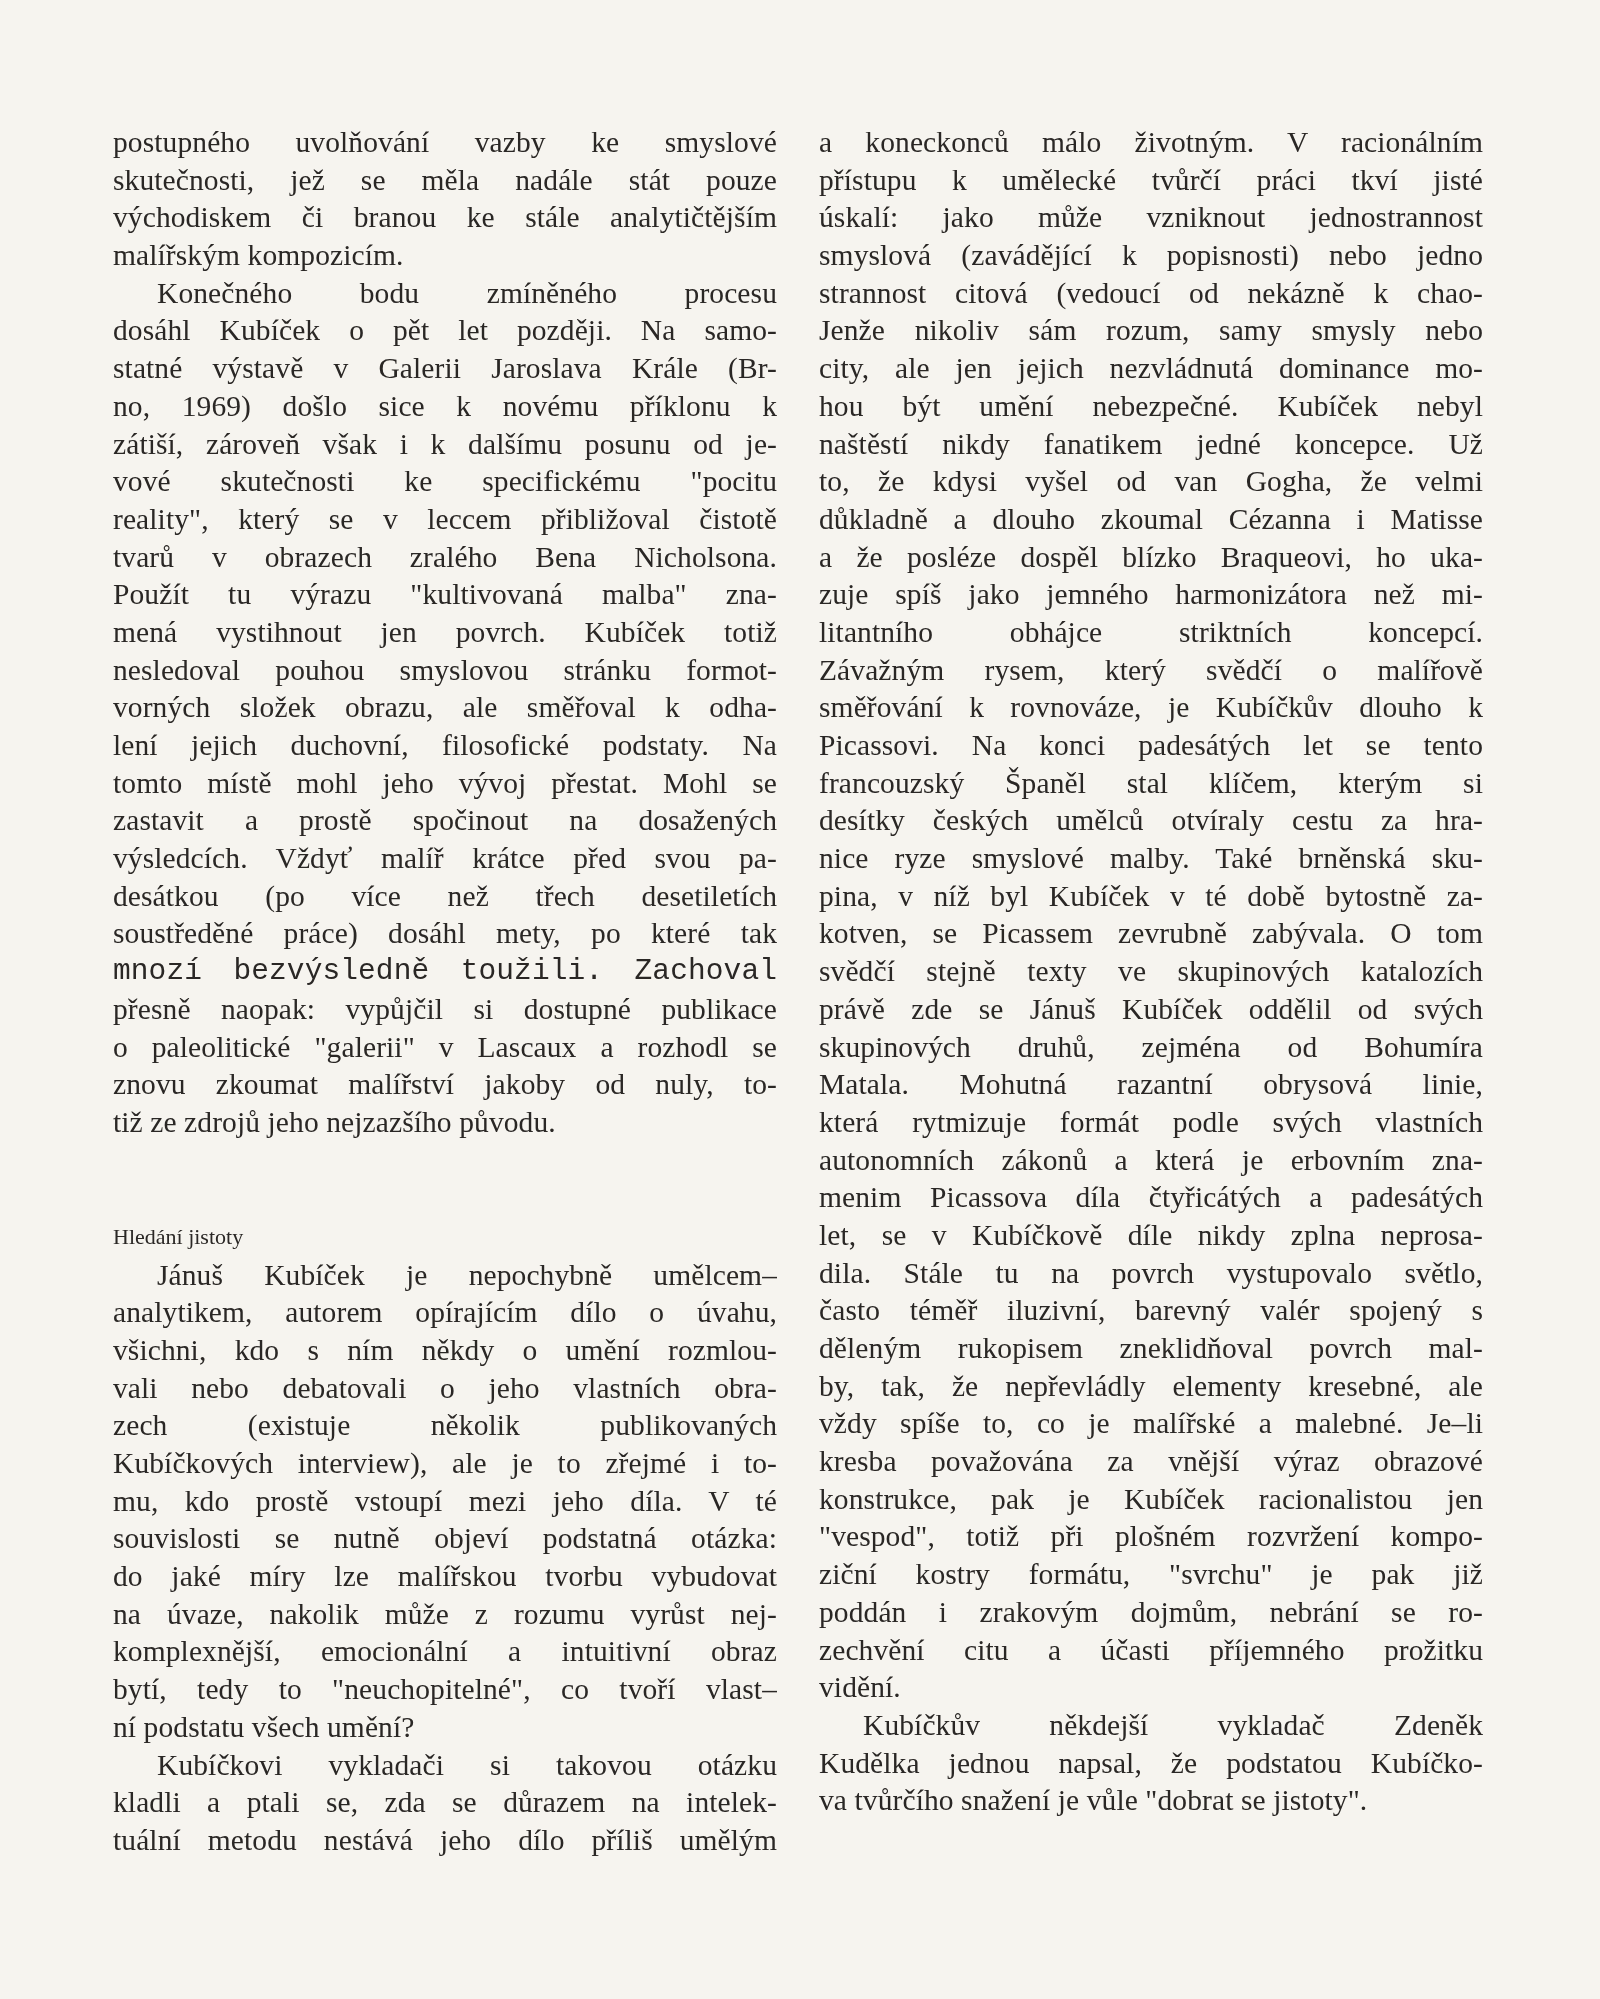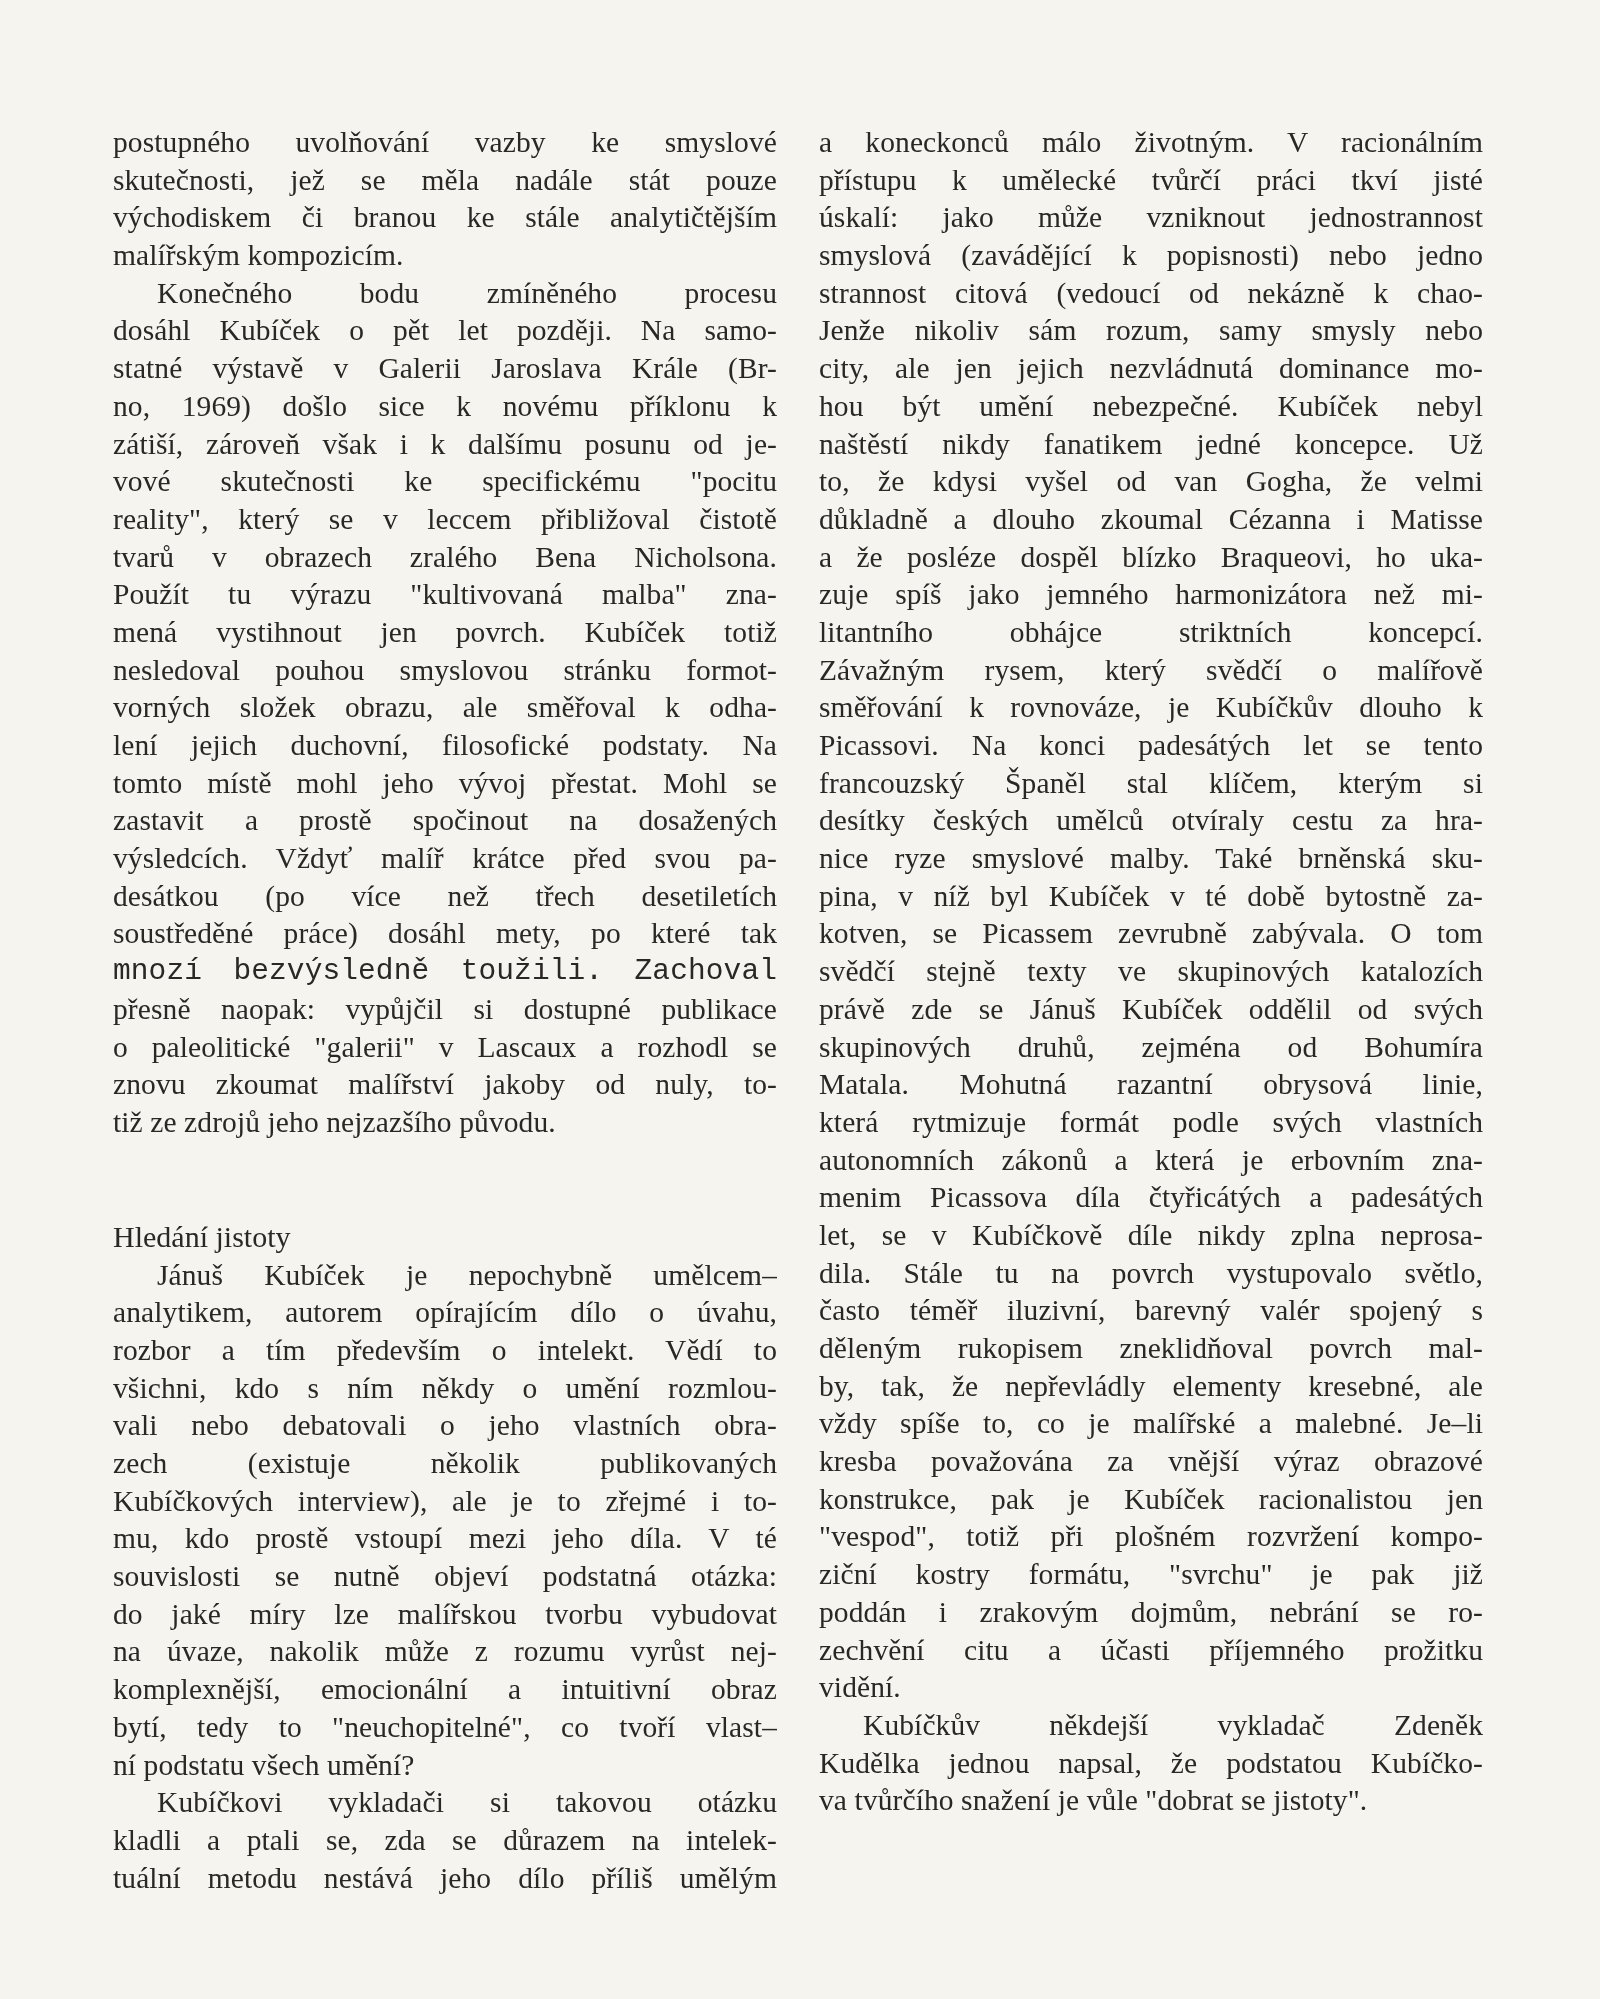--- a/index.html
+++ b/index.html
@@ -31,21 +31,21 @@
     font-size: 29.5px;
   }
   .line.last { text-align-last: left; }
   .line.indent { padding-left: 44px; }
   .gap { display: block; height: 75px; }
   .heading {
     display: block;
     height: 40px;
     line-height: 40px;
     font-family: "Liberation Serif", serif;
-    font-size: 30px;
+    font-size: 22px;
   }
   .para { display: block; }
 </style>
 </head>
 <body>
 
 <div id="col-left" class="column">
 
   <div class="para">
     <span class="line" style="white-space: normal; overflow: hidden;">postupného uvolňování vazby ke smyslové</span>
@@ -79,21 +79,20 @@
     <span class="line" style="white-space: normal; overflow: hidden;">znovu zkoumat malířství jakoby od nuly, to-</span>
     <span class="line last" style="white-space: normal; overflow: hidden;">tiž ze zdrojů jeho nejzazšího původu.</span>
   </div>
   <span class="gap"></span>
 
   <span class="heading">Hledání jistoty</span>
 
   <div class="para">
     <span class="line indent" style="white-space: normal; overflow: hidden;">Jánuš Kubíček je nepochybně umělcem–</span>
     <span class="line" style="white-space: normal; overflow: hidden;">analytikem, autorem opírajícím dílo o úvahu,</span>
-    <span class="line" style="white-space: normal; overflow: hidden;">rozbor a tím především o intelekt. Vědí to</span>
     <span class="line" style="white-space: normal; overflow: hidden;">všichni, kdo s ním někdy o umění rozmlou-</span>
     <span class="line" style="white-space: normal; overflow: hidden;">vali nebo debatovali o jeho vlastních obra-</span>
     <span class="line" style="white-space: normal; overflow: hidden;">zech (existuje několik publikovaných</span>
     <span class="line" style="white-space: normal; overflow: hidden;">Kubíčkových interview), ale je to zřejmé i to-</span>
     <span class="line" style="white-space: normal; overflow: hidden;">mu, kdo prostě vstoupí mezi jeho díla. V té</span>
     <span class="line" style="white-space: normal; overflow: hidden;">souvislosti se nutně objeví podstatná otázka:</span>
     <span class="line" style="white-space: normal; overflow: hidden;">do jaké míry lze malířskou tvorbu vybudovat</span>
     <span class="line" style="white-space: normal; overflow: hidden;">na úvaze, nakolik může z rozumu vyrůst nej-</span>
     <span class="line" style="white-space: normal; overflow: hidden;">komplexnější, emocionální a intuitivní obraz</span>
     <span class="line" style="white-space: normal; overflow: hidden;">bytí, tedy to "neuchopitelné", co tvoří vlast–</span>

